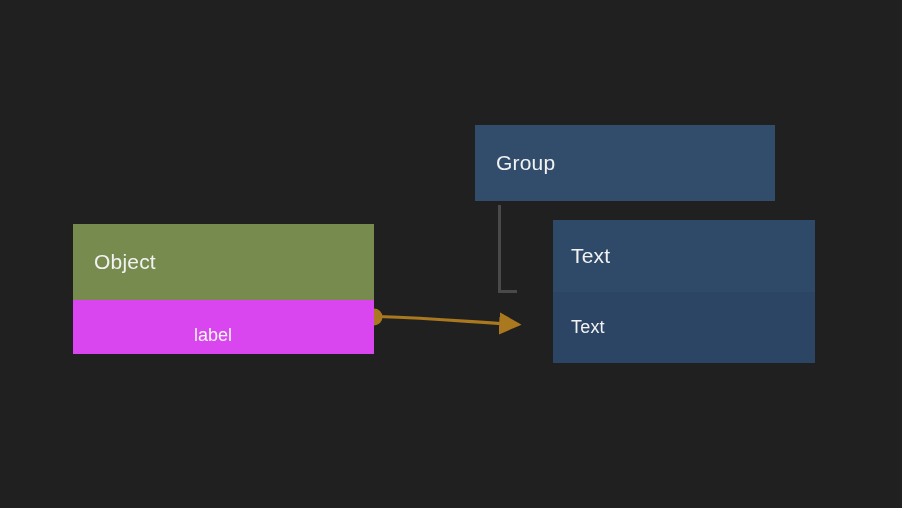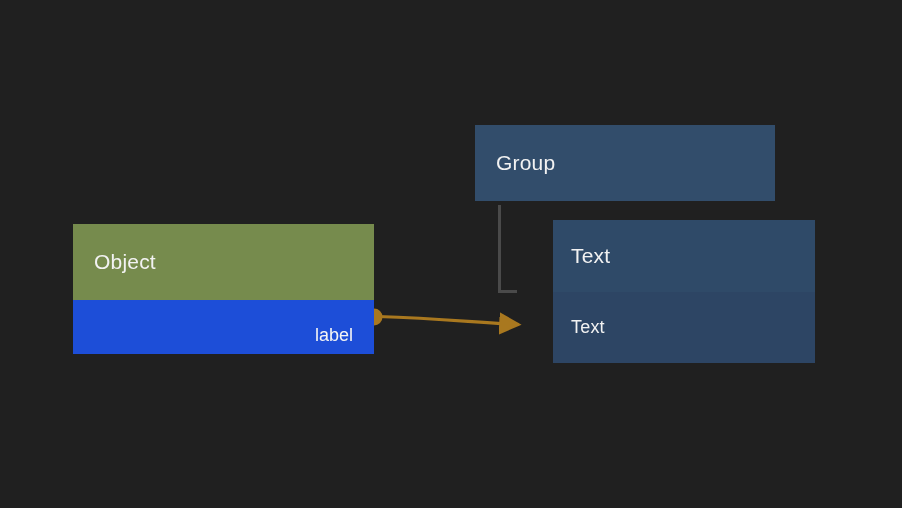--- a/index.html
+++ b/index.html
@@ -50,23 +50,23 @@
     height: 76px;
     background: #768b4d;
     padding-left: 21px;
     margin-top: 16px;
   }
   #node-object .head .section-title {
     font-size: 21px;
   }
   #node-object .body {
     height: 70px;
-    background: #1d4ed8;
+    background: #d946ef;
     padding-right: 21px;
-    justify-content: flex-end;
+    justify-content: center;
   }
   #node-object .body .port-label {
     color: #f4f4f4;
     font-size: 18px;
     white-space: nowrap;
   }
 
   
   #node-group {
     left: 475px;

